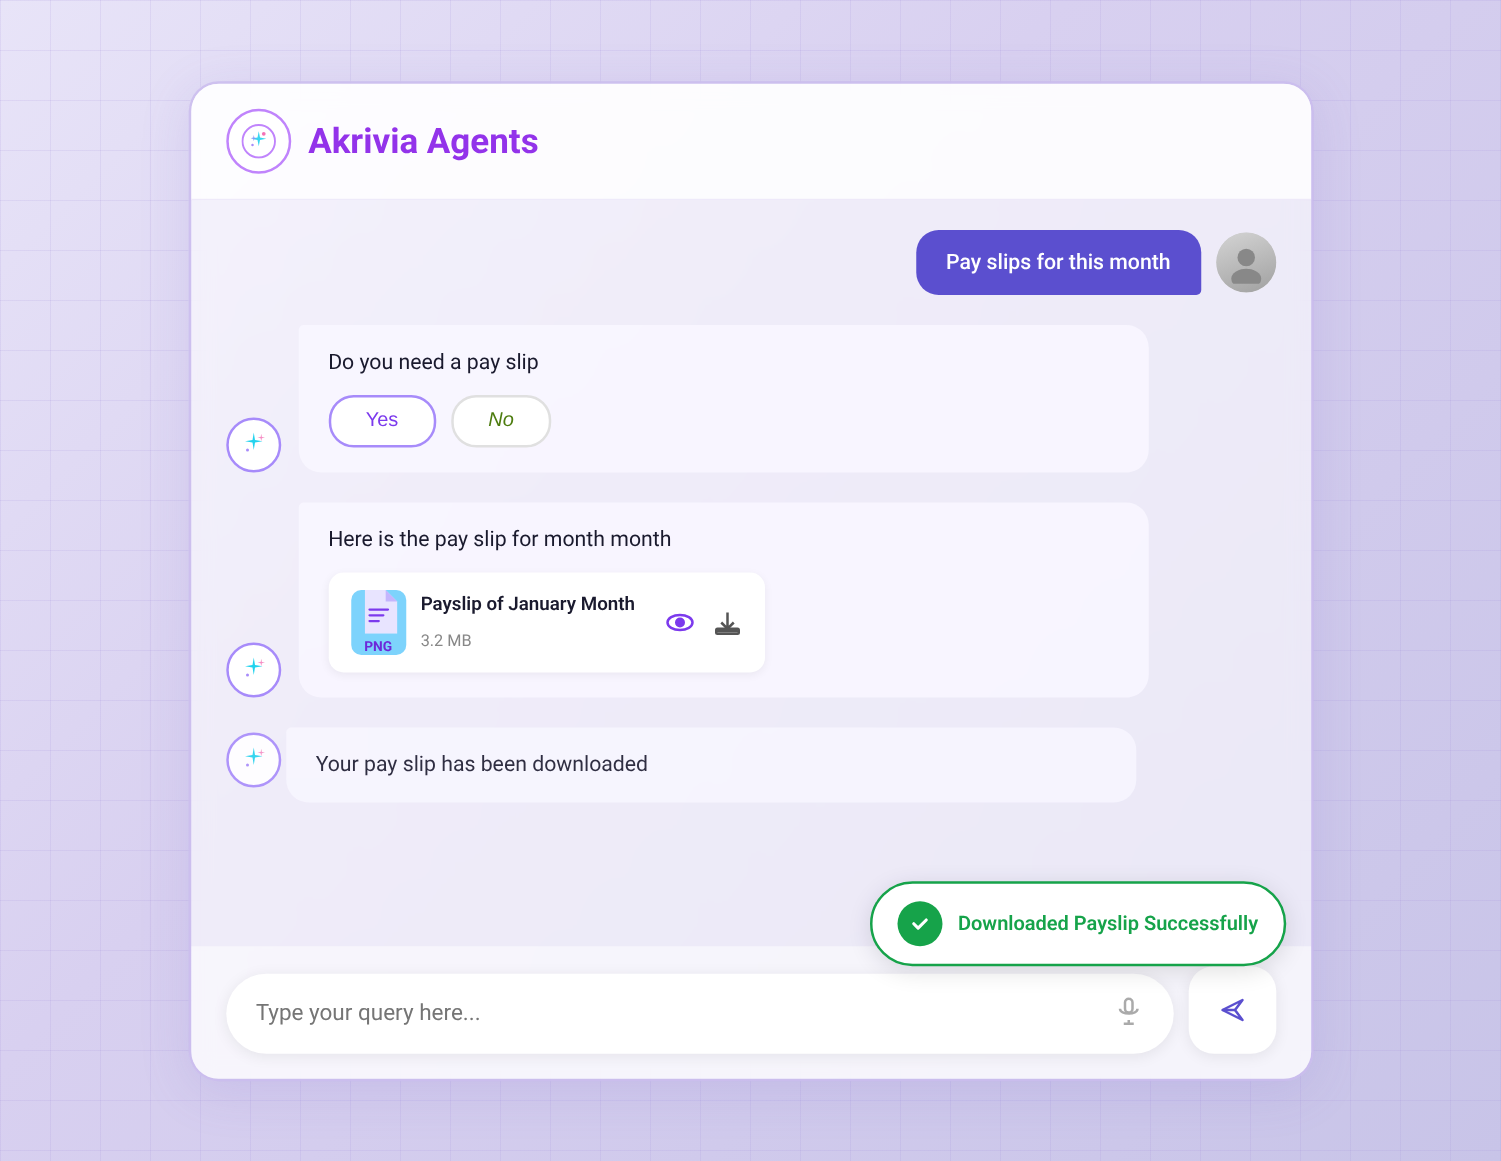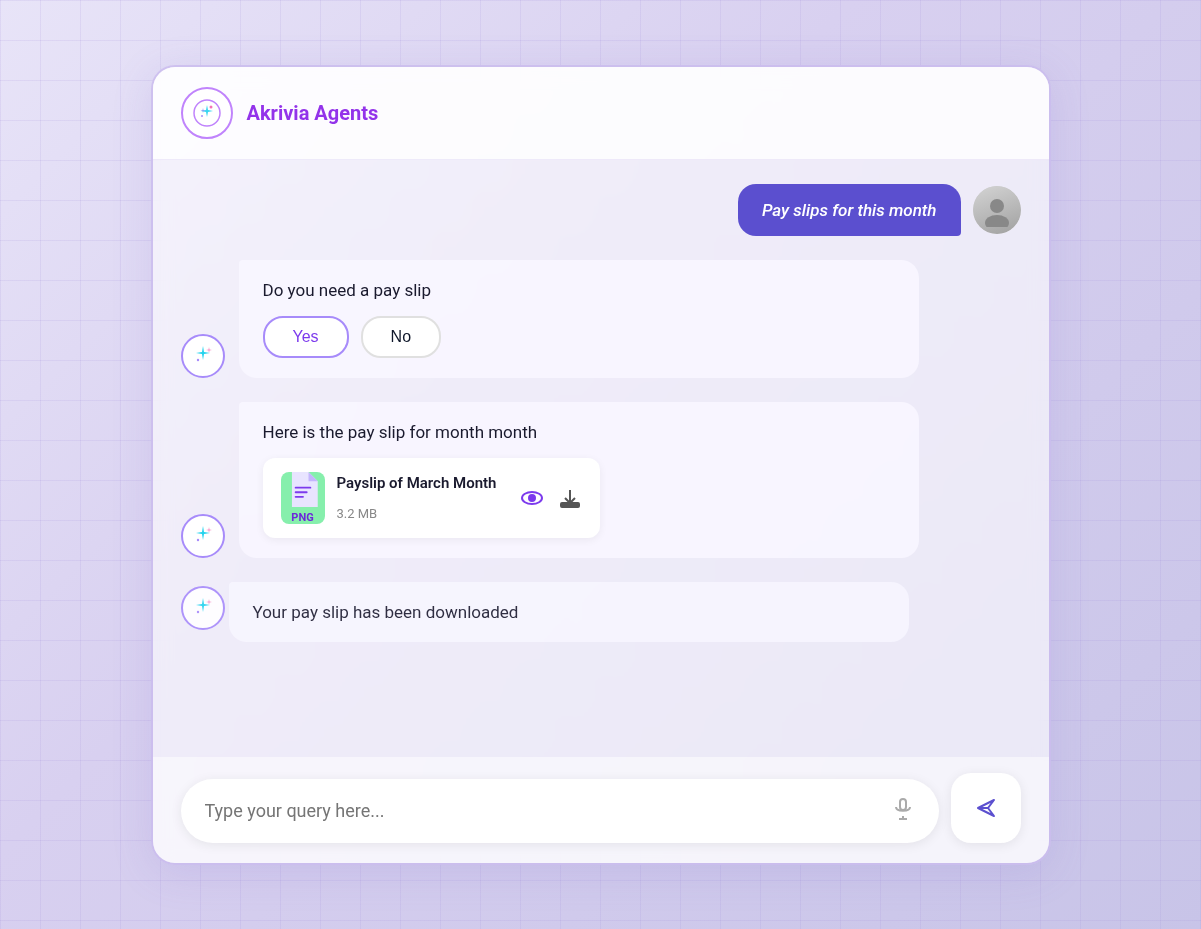--- a/index.html
+++ b/index.html
@@ -64,21 +64,21 @@
       background: white;
       flex-shrink: 0;
     }
 
     .agent-logo svg {
       width: 28px;
       height: 28px;
     }
 
     .agent-title {
-      font-size: 20px;
+      font-size: 28px;
       font-weight: 700;
       color: #9333ea;
     }
 
     
     .messages-area {
       flex: 1;
       overflow-y: auto;
       padding: 24px 28px;
       display: flex;
@@ -95,21 +95,20 @@
     }
 
     .user-bubble {
       background: #5b4fcf;
       color: white;
       border-radius: 18px 18px 4px 18px;
       padding: 16px 24px;
       font-size: 17px;
       font-weight: 500;
       max-width: 420px;
-      font-style: italic;
     }
 
     .user-avatar {
       width: 48px;
       height: 48px;
       border-radius: 50%;
       background: #ccc;
       overflow: hidden;
       flex-shrink: 0;
       display: flex;
@@ -176,42 +175,43 @@
     }
 
     .choice-btn.active {
       background: white;
       color: #7c3aed;
       border-color: #a78bfa;
     }
 
     .choice-btn.inactive {
       background: white;
-      color: #0f172a;
+      color: #4d7c0f;
       border-color: #e0e0e0;
+      font-style: italic;
     }
 
     
     .file-attachment {
       display: flex;
       align-items: center;
       gap: 12px;
       margin-top: 16px;
       padding: 14px 18px;
       background: white;
       border-radius: 12px;
       width: fit-content;
       max-width: 500px;
       box-shadow: 0 2px 8px rgba(0,0,0,0.06);
     }
 
     .file-icon-wrapper {
       width: 44px;
       height: 52px;
-      background: #86efac;
+      background: #7dd3fc;
       border-radius: 8px;
       display: flex;
       flex-direction: column;
       align-items: center;
       justify-content: center;
       flex-shrink: 0;
       position: relative;
     }
 
     .file-icon-inner {
@@ -425,21 +425,21 @@
             <svg width="32" height="38" viewBox="0 0 32 38" fill="none">
               <path d="M4 0 H22 L32 10 V38 H4 Z" fill="#e8e4ff" rx="3"></path>
               <path d="M22 0 L32 10 H22 Z" fill="#c4b5fd"></path>
               <rect x="7" y="16" width="18" height="2" rx="1" fill="#7c3aed"></rect>
               <rect x="7" y="21" width="14" height="2" rx="1" fill="#7c3aed"></rect>
               <rect x="7" y="26" width="10" height="2" rx="1" fill="#7c3aed"></rect>
             </svg>
             <span class="file-icon-inner">PNG</span>
           </div>
           <div class="file-info">
-            <span class="file-name">Payslip of March Month</span>
+            <span class="file-name">Payslip of January Month</span>
             <span class="file-size">3.2 MB</span>
           </div>
           <div class="file-actions">
 
             <div class="file-action-icon">
               <svg width="24" height="24" viewBox="0 0 24 24" fill="none" stroke="#7c3aed" stroke-width="2">
                 <ellipse cx="12" cy="12" rx="10" ry="6"></ellipse>
                 <circle cx="12" cy="12" r="3" fill="#7c3aed"></circle>
               </svg>
             </div>
@@ -464,20 +464,28 @@
           <circle cx="7" cy="16" r="1.2" fill="#a78bfa"></circle>
         </svg>
       </div>
       <div class="bot-bubble-partial">
         <span>Your pay slip has been downloaded</span>
       </div>
     </div>
 
   </div>
 
+  <div class="success-toast">
+    <div class="toast-check">
+      <svg width="18" height="18" viewBox="0 0 18 18" fill="none">
+        <path d="M4 9 L7.5 12.5 L14 6" stroke="white" stroke-width="2.5" stroke-linecap="round" stroke-linejoin="round"></path>
+      </svg>
+    </div>
+    <span class="toast-text">Downloaded Payslip Successfully</span>
+  </div>
 
   <div class="input-area">
     <div class="input-wrapper">
       <input type="text" class="input-field" placeholder="Type your query here..." style="">
       <div class="mic-icon">
         <svg width="24" height="24" viewBox="0 0 24 24" fill="none" stroke="#aaa" stroke-width="2">
           <rect x="9" y="2" width="6" height="11" rx="3"></rect>
           <path d="M5 10 C5 15 19 15 19 10"></path>
           <line x1="12" y1="19" x2="12" y2="22"></line>
           <line x1="8" y1="22" x2="16" y2="22"></line>

